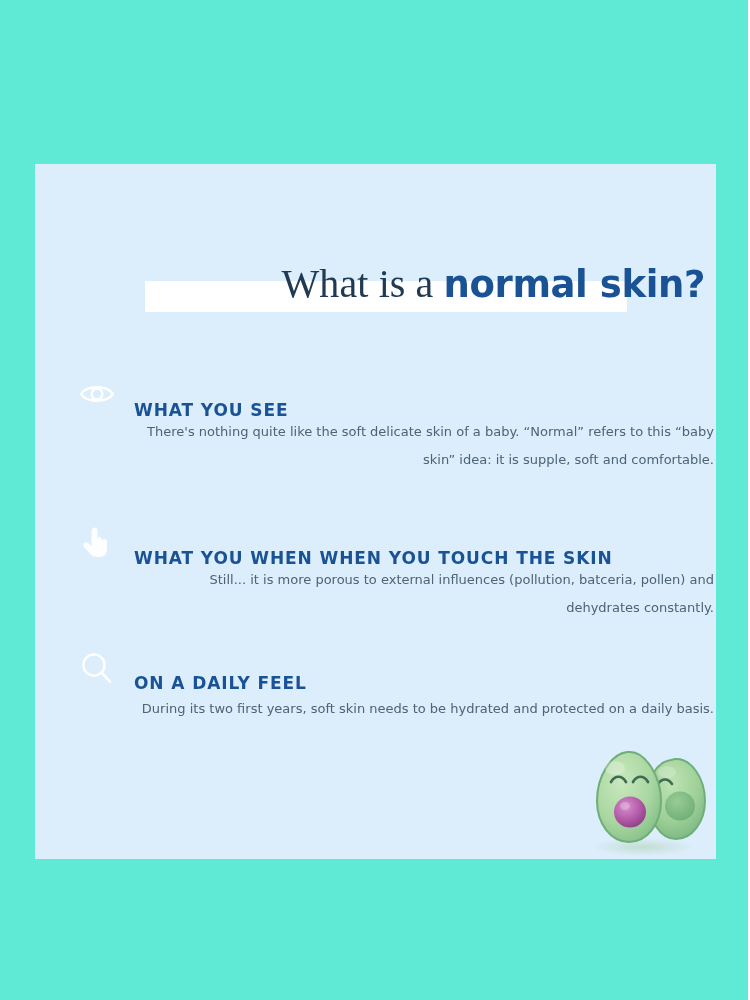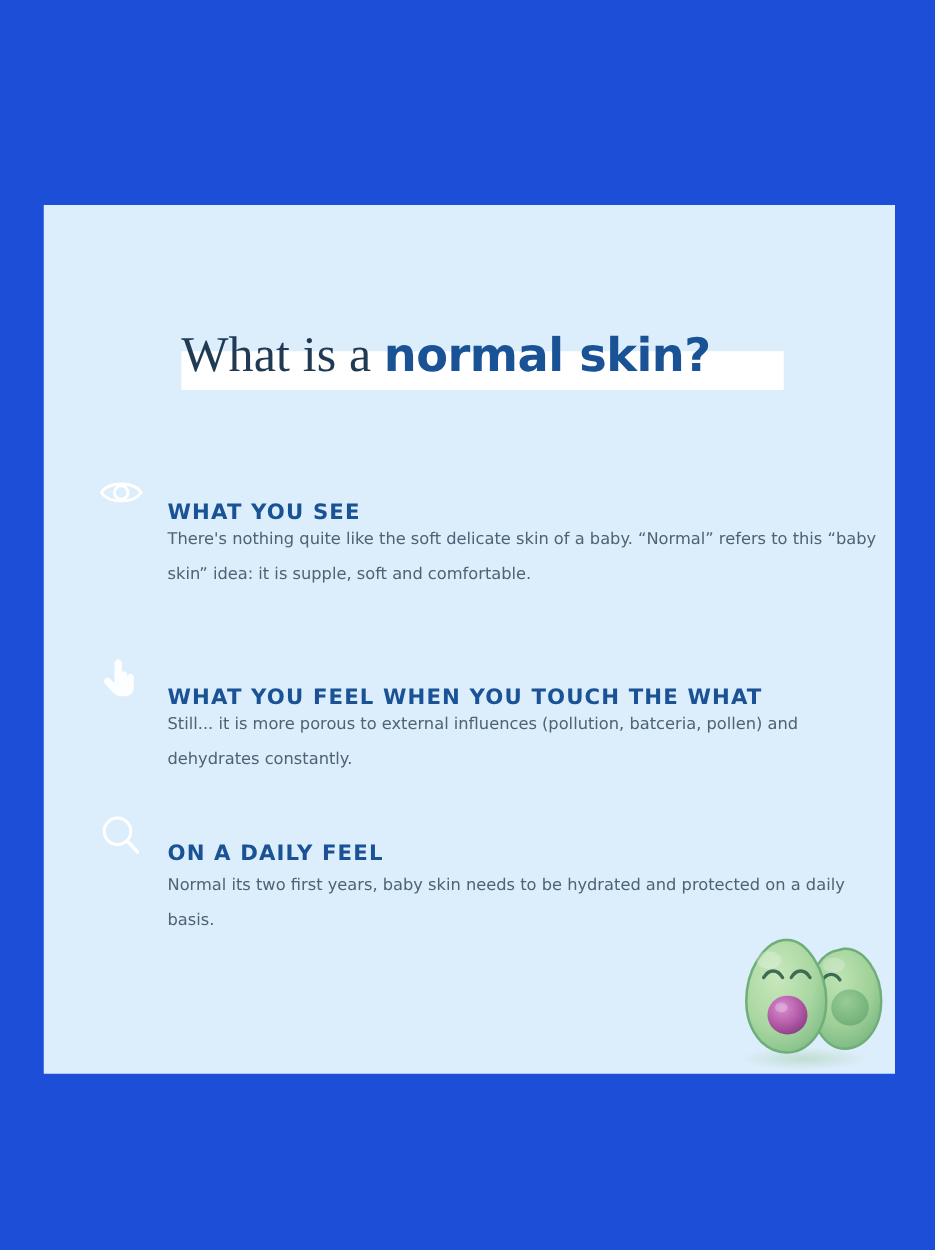--- a/index.html
+++ b/index.html
@@ -12,21 +12,22 @@
     height: 1000px;
     overflow: hidden;
     font-family: "DejaVu Sans", sans-serif;
     -webkit-font-smoothing: antialiased;
   }
 
   #page {
     position: relative;
     width: 748px;
     height: 1000px;
-    background: #1d4ed8;
+    background: #5eead4;
+    text-align: right;
   }
 
   
   #panel {
     position: absolute;
     left: 35px;
     top: 164px;
     width: 681px;
     height: 695px;
     background: #dcedfb;
@@ -156,33 +157,33 @@
 
           <path d="M14.6 14.5 L14.6 22.5 L11.4 19.2 C10.0 17.9 7.9 18.0 6.8 19.4 C5.9 20.6 6.1 22.3 7.2 23.4
                    L13.6 30.2 C15.2 31.9 17.3 32.9 19.6 32.9 L23.4 32.9 C27.1 32.9 30.0 29.9 30.0 26.3
                    L30.0 17.6 C30.0 16.1 28.8 15.0 27.4 15.0 C26.0 15.0 24.8 16.1 24.8 17.6
                    L24.8 15.6 C24.8 14.1 23.7 13.0 22.3 13.0 C20.9 13.0 19.7 14.1 19.7 15.6
                    L19.7 14.5 C19.7 13.1 18.6 12.0 17.2 12.0 C15.8 12.0 14.6 13.1 14.6 14.5 Z" fill="#ffffff" opacity="0.92"></path>
 
           <path d="M20.6 6.6 L20.6 13.2" fill="none" stroke="#e8f4fd" stroke-width="1" opacity="0.6"></path>
         </svg>
       </div>
-      <div class="sec-heading">WHAT YOU FEEL WHEN YOU TOUCH THE WHAT</div>
+      <div class="sec-heading">WHAT YOU WHEN WHEN YOU TOUCH THE SKIN</div>
       <div class="sec-body">Still... it is more porous to external influences (pollution, batceria, pollen) and dehydrates constantly.</div>
     </div>
 
     <div class="section" id="section-2">
       <div class="sec-icon">
         <svg viewBox="0 0 40 40" width="40" height="40">
           <circle cx="17" cy="16" r="10.6" fill="none" stroke="#ffffff" stroke-width="2.4"></circle>
           <line x1="24.6" y1="23.6" x2="33" y2="32.6" stroke="#ffffff" stroke-width="2.8" stroke-linecap="round"></line>
         </svg>
       </div>
       <div class="sec-heading">ON A DAILY FEEL</div>
-      <div class="sec-body">Normal its two first years, baby skin needs to be hydrated and protected on a daily basis.</div>
+      <div class="sec-body">During its two first years, soft skin needs to be hydrated and protected on a daily basis.</div>
     </div>
 
     <div id="avocados">
       <svg viewBox="0 0 140 115" width="140" height="115">
         <defs>
           <radialGradient id="avoBody" cx="38%" cy="32%" r="78%">
             <stop offset="0%" stop-color="#c9e8bd"></stop>
             <stop offset="62%" stop-color="#a8d6a0"></stop>
             <stop offset="100%" stop-color="#7fbb86"></stop>
           </radialGradient>

